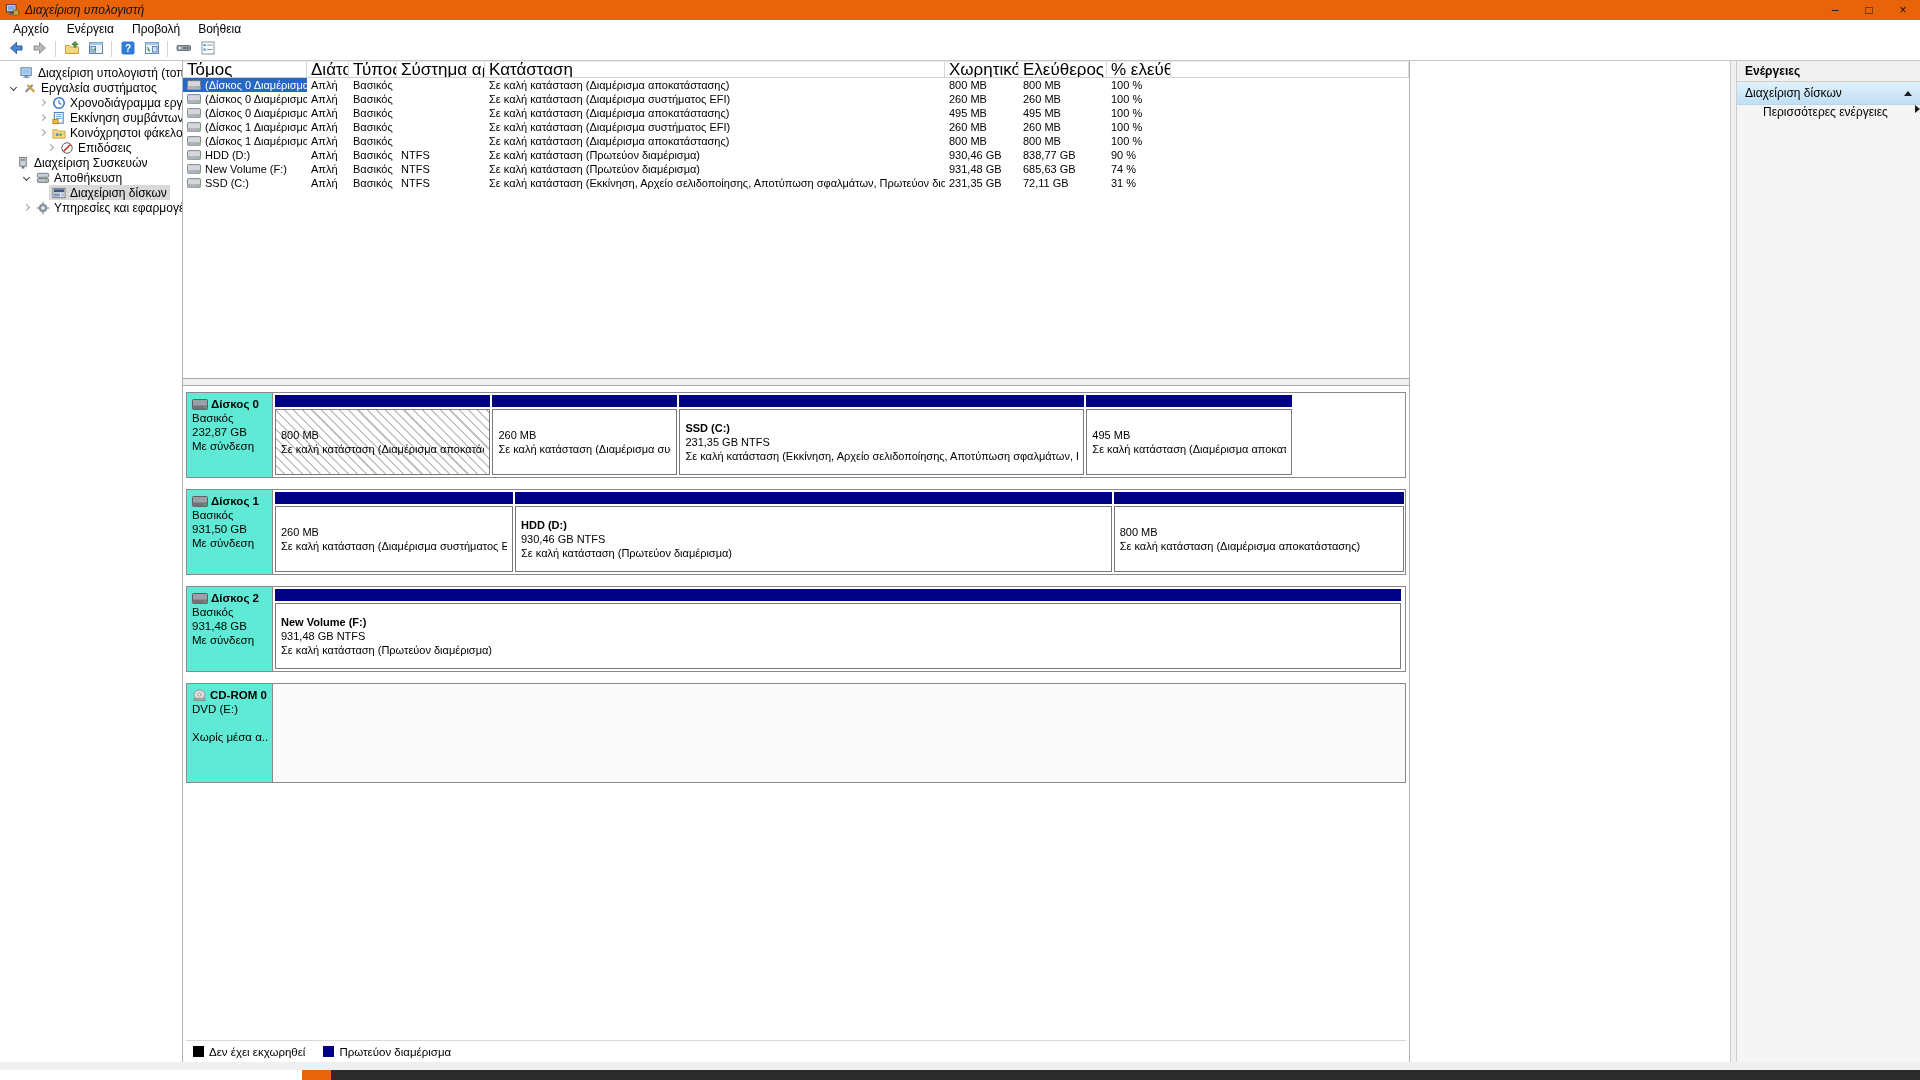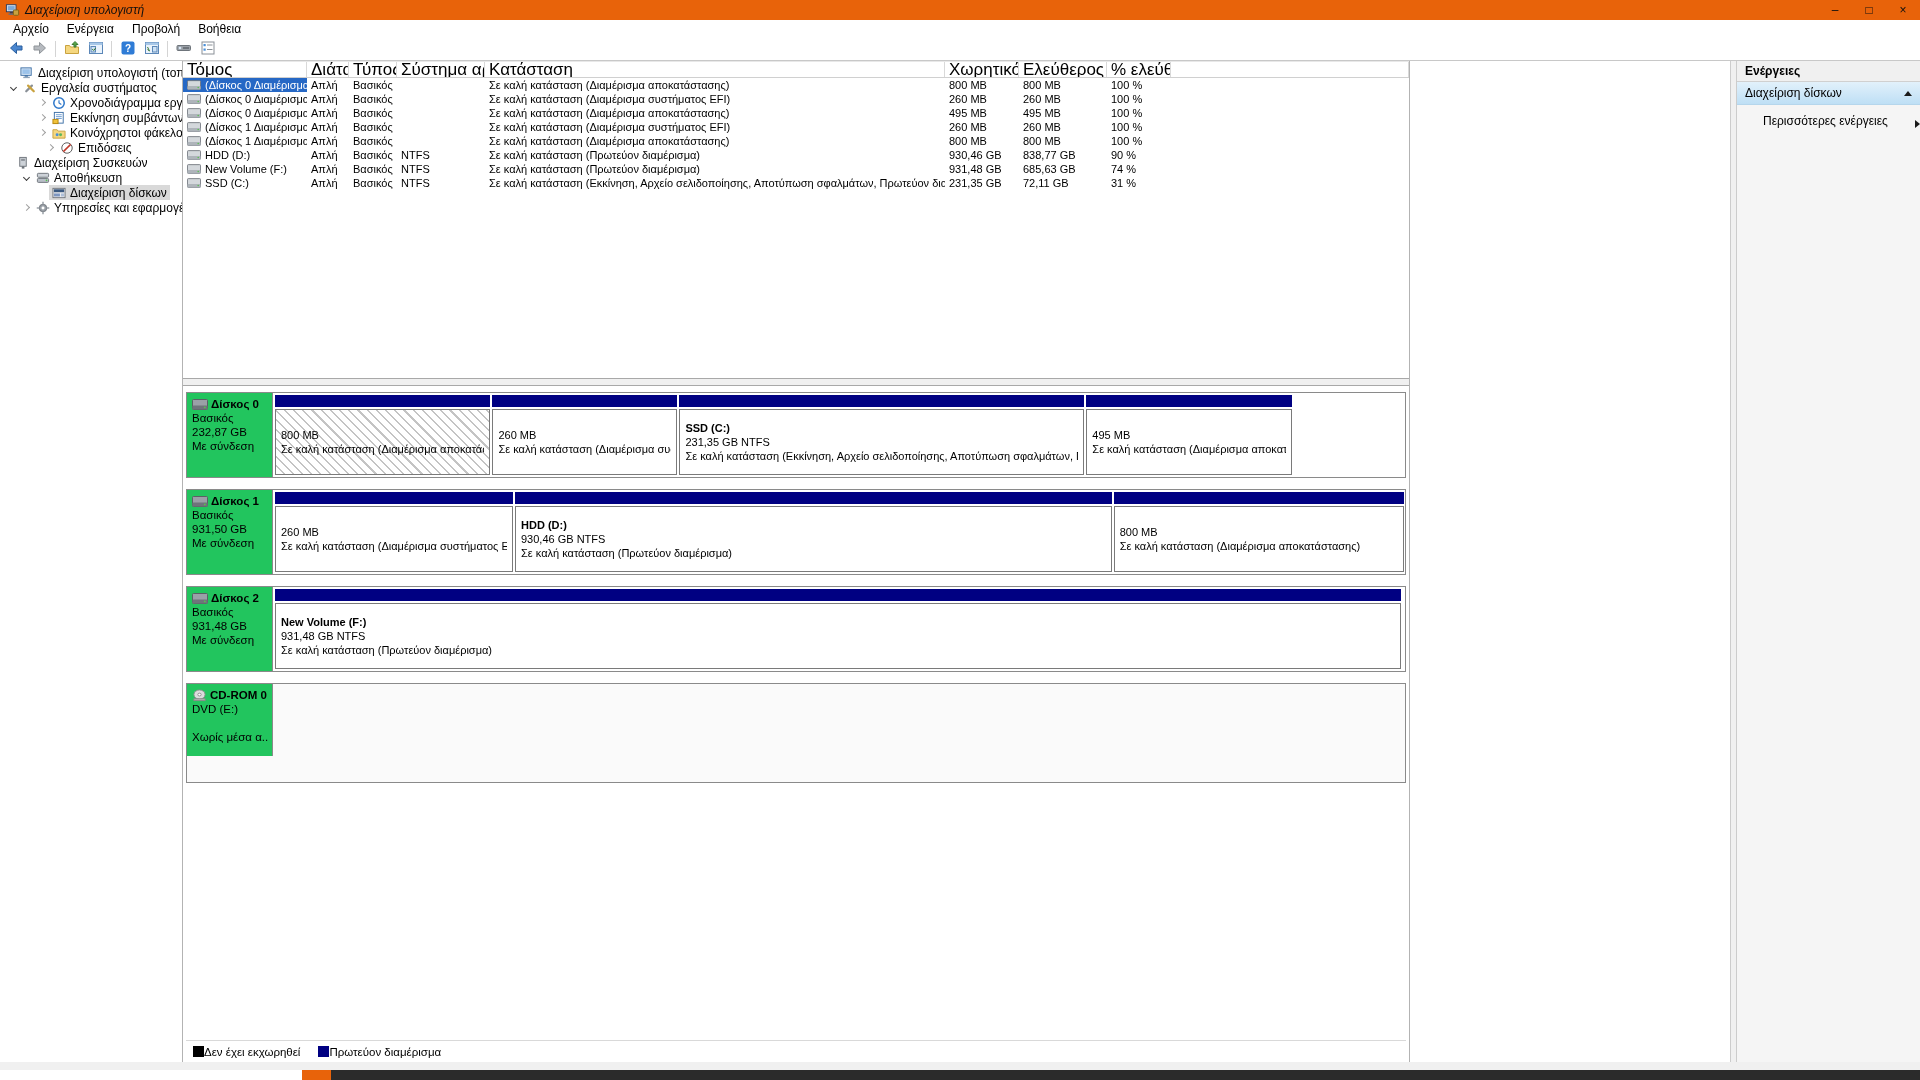--- a/index.html
+++ b/index.html
@@ -53,50 +53,50 @@
   .vt-cell{padding:0 4px;white-space:nowrap;overflow:hidden;display:flex;align-items:center;gap:4px;}
   .vt-row.selected .vt-cell:first-child{background:var(--selection-blue);color:#fff;}
   .vicon{width:14px;height:10px;flex:0 0 auto;display:flex;}
 
   
   .splitter{height:8px;background:#f0f0f0;border-top:1px solid #a8a8a8;border-bottom:1px solid #a8a8a8;flex:0 0 auto;}
 
   
   .graphics{flex:1;display:flex;flex-direction:column;background:#fff;padding:6px 3px 0 3px;min-height:0;}
   .disk-row{display:flex;border:1px solid #8a8a8a;height:86px;margin-bottom:11px;flex:0 0 auto;background:#fff;}
-  .disk-row.cdrom{height:100px;background:#fafafa;flex-direction:column;}
-  .disk-label{width:86px;flex:0 0 auto;background:#22c55e;border-right:1px solid #8a8a8a;padding:4px 4px 12px 5px;font-size:11.5px;line-height:1.22;overflow:hidden;}
+  .disk-row.cdrom{height:100px;background:#fafafa;}
+  .disk-label{width:86px;flex:0 0 auto;background:#5eead4;border-right:1px solid #8a8a8a;padding:4px 4px 12px 5px;font-size:11.5px;line-height:1.22;overflow:hidden;}
   .dl-head{display:flex;align-items:center;gap:3px;font-weight:bold;white-space:nowrap;}
   .dl-line{white-space:nowrap;overflow:hidden;}
   .dicon{width:16px;height:11px;flex:0 0 auto;display:flex;}
   .cicon{width:15px;height:13px;flex:0 0 auto;display:flex;}
   .part-area{flex:1;display:flex;gap:2px;padding:2px;min-width:0;}
   .part{display:flex;flex-direction:column;min-width:0;flex:0 0 auto;}
   .part-band{height:12px;background:var(--primary-partition);margin-bottom:2px;flex:0 0 auto;}
   .part-box{flex:1;border:1px solid #7a7a7a;background:#fff;padding:1px 5px;display:flex;flex-direction:column;justify-content:center;overflow:hidden;font-size:11px;line-height:1.3;}
   .part-box.hatched{background:repeating-linear-gradient(45deg,#ffffff 0 5px,#c4c4c4 5px 6.5px);}
   .part-box div{white-space:nowrap;overflow:hidden;}
   .pt-title{font-weight:bold;}
 
   
   .legend{margin-top:auto;height:22px;border-top:1px solid #d9d9d9;display:flex;align-items:center;gap:18px;padding-left:7px;font-size:11.5px;flex:0 0 auto;background:#fff;}
-  .legend-item{display:flex;align-items:center;}
+  .legend-item{display:flex;align-items:center;gap:5px;}
   .legend-swatch{width:11px;height:11px;flex:0 0 auto;}
 
   
   .center-filler{flex:1;background:#fff;}
   .pane-divider{width:7px;flex:0 0 auto;background:#f0f0f0;border-left:1px solid #cccccc;border-right:1px solid #cccccc;}
 
   
   .actions-panel{width:183px;flex:0 0 auto;background:#f5f5f5;display:flex;flex-direction:column;}
   .actions-header{height:21px;display:flex;align-items:center;padding:0 8px;font-weight:bold;background:#f0f0f0;border-bottom:1px solid #d0d0d0;}
   .action-group{height:23px;display:flex;align-items:center;padding:0 8px;background:linear-gradient(#e2f1fb,#bedff5);border-bottom:1px solid #b5d6ec;}
   .action-group-label{flex:1;white-space:nowrap;overflow:hidden;}
   .tri-up{width:0;height:0;border-left:4px solid transparent;border-right:4px solid transparent;border-bottom:5px solid #1a1a1a;}
-  .action-more{height:23px;display:flex;align-items:flex-end;padding:0 0 0 26px;background:#f5f5f5;}
+  .action-more{height:23px;display:flex;align-items:flex-start;padding:0 0 0 26px;background:#f5f5f5;}
   .action-more-label{flex:1;white-space:nowrap;overflow:hidden;}
   .tri-right{width:0;height:0;border-top:4px solid transparent;border-bottom:4px solid transparent;border-left:5px solid #1a1a1a;}
 
   .window-bottom{height:8px;background:#f0f0f0;flex:0 0 auto;}
 
   
   .taskbar-strip{position:absolute;left:0;bottom:0;width:1920px;height:10px;display:flex;}
   .ts-white{width:302px;background:#ffffff;}
   .ts-orange{width:29px;background:var(--accent-orange);}
   .ts-dark{flex:1;background:#2b2b2b;}

